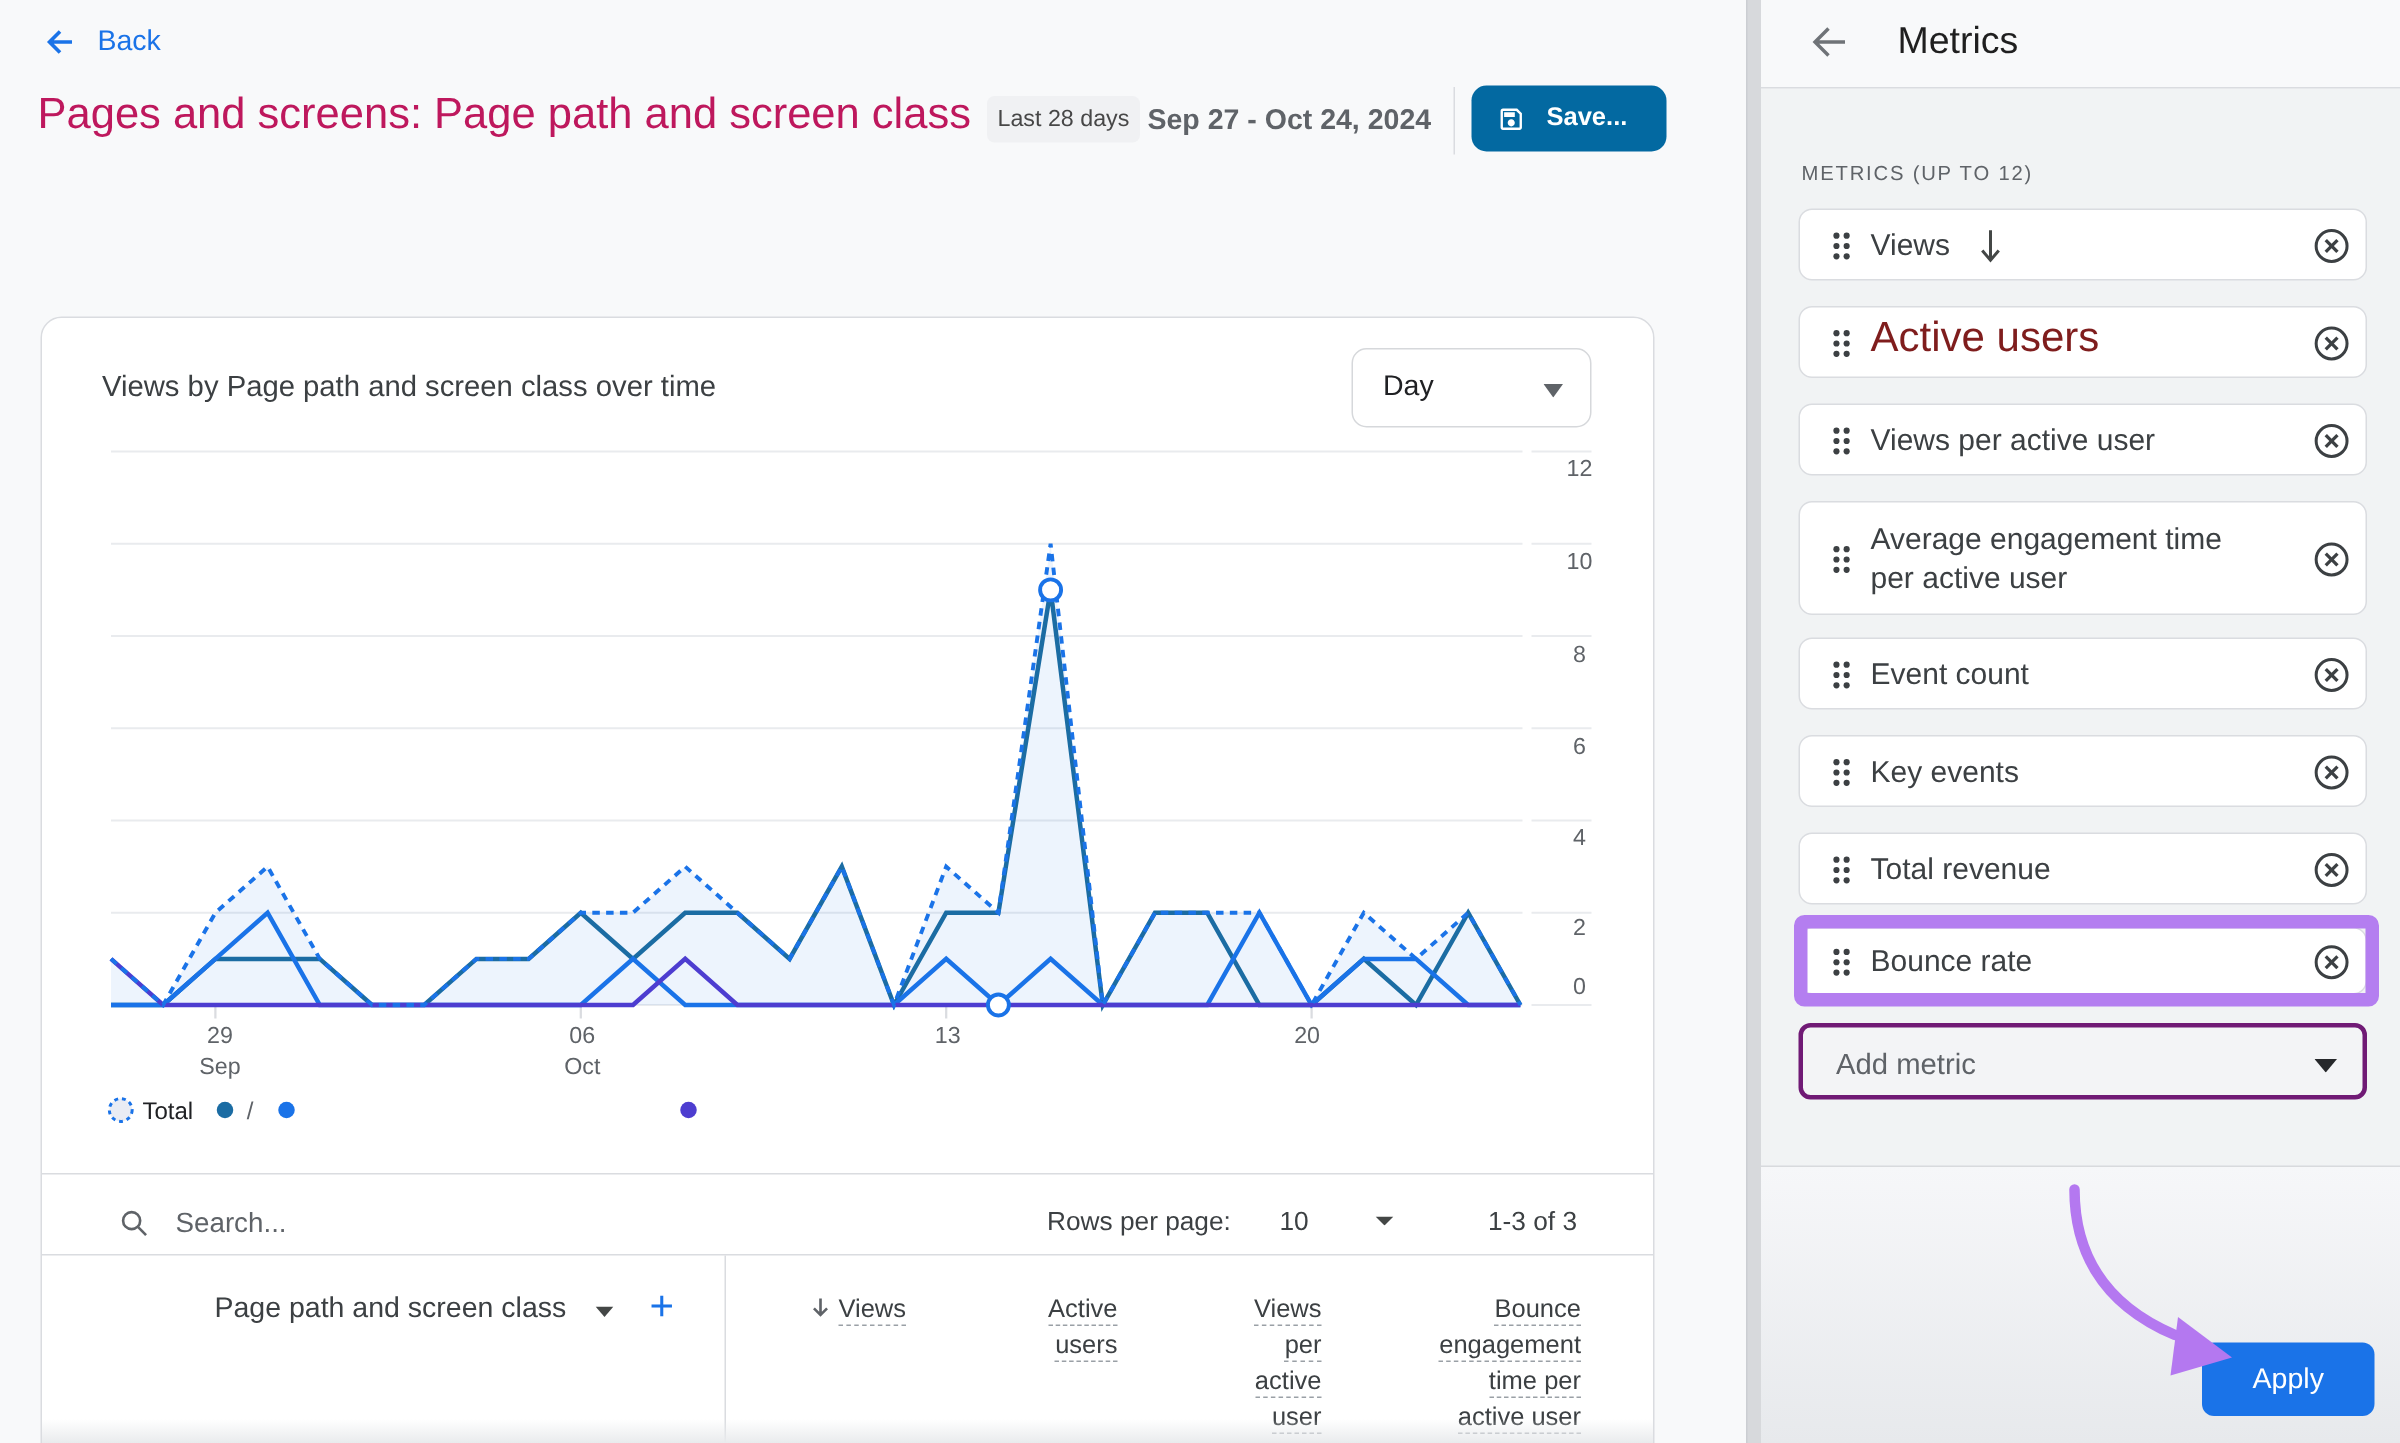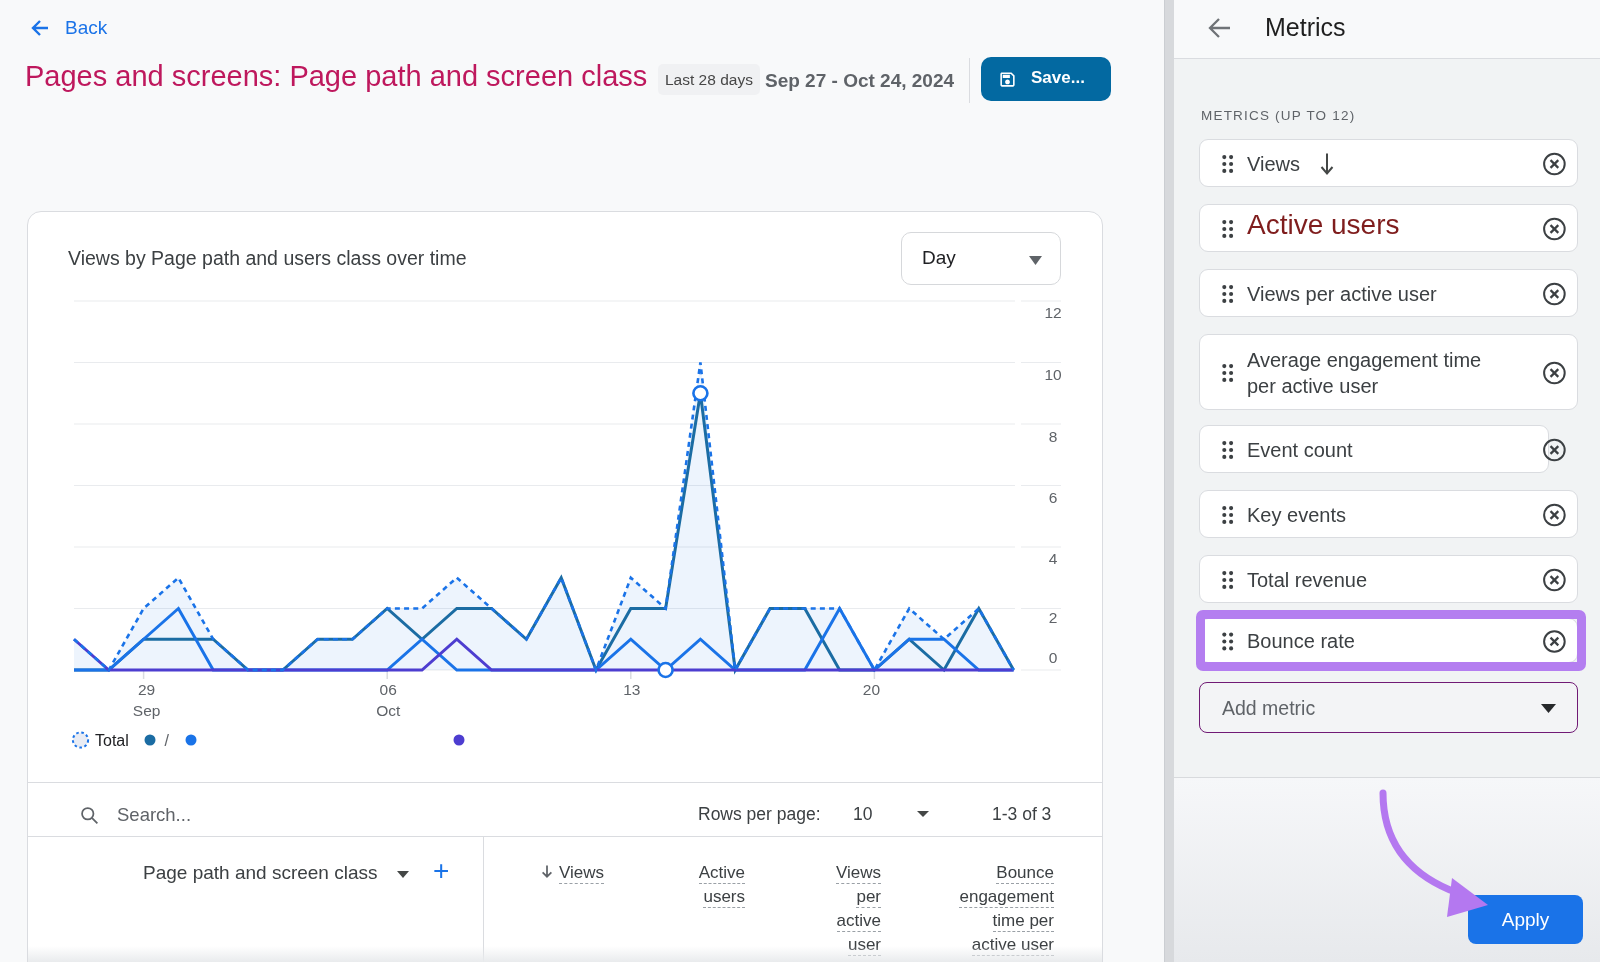--- a/index.html
+++ b/index.html
@@ -19,21 +19,21 @@
 <div class="abs" style="left:765px;top:70px;font-size:19px;font-weight:bold;color:#5f6368;">Sep 27 - Oct 24, 2024</div>
 <div class="abs" style="left:969px;top:58px;width:1px;height:45px;background:#dadce0;"></div>
 <div class="abs" style="left:981px;top:57px;width:130px;height:44px;background:#0369a1;border-radius:10px;color:#fff;">
  <svg width="19" height="19" viewBox="0 0 24 24" style="position:absolute;left:17px;top:13px;">
       <path fill-rule="evenodd" d="M21 7v12c0 1.1-.9 2-2 2H5c-1.1 0-2-.9-2-2V5c0-1.1.9-2 2-2h12l4 4zm-2 .85L16.15 5H5v14h14V7.85zM12 18c1.66 0 3-1.34 3-3s-1.34-3-3-3-3 1.34-3 3 1.34 3 3 3zM6 10h9V6H6v4z" fill="#fff"></path>
     </svg>
  <span style="position:absolute;left:50px;top:11px;font-size:17px;font-weight:700;">Save...</span>
 </div>
 
 <div class="abs" style="left:27px;top:211px;width:1076px;height:800px;border:1px solid #dadce0;border-radius:14px;background:#fff;"></div>
-<div class="abs" style="left:68px;top:247px;font-size:19.5px;color:#3c4043;">Views by Page path and users class over time</div>
+<div class="abs" style="left:68px;top:247px;font-size:19.5px;color:#3c4043;">Views by Page path and screen class over time</div>
 <div class="abs" style="left:901px;top:232px;width:160px;height:53px;border:1px solid #d6d8db;border-radius:10px;">
   <span style="position:absolute;left:20px;top:14px;font-size:19px;color:#202124;">Day</span>
   <svg width="13" height="9" viewBox="0 0 13 9" style="position:absolute;left:127px;top:23px;">
       <path d="M0 0h13L6.5 9z" fill="#5f6368"></path>
     </svg>
 </div>
 <svg style="position:absolute;left:27px;top:280px" width="1076" height="490" viewBox="27 280 1076 490">
 <line x1="74" y1="670.00" x2="1015" y2="670.00" stroke="#e9ebee" stroke-width="1.2"></line>
     <line x1="1021" y1="670.00" x2="1061" y2="670.00" stroke="#e9ebee" stroke-width="1.2"></line>
     <line x1="74" y1="608.50" x2="1015" y2="608.50" stroke="#e9ebee" stroke-width="1.2"></line>
@@ -167,21 +167,21 @@
       <circle cx="24.3" cy="38.0" r="2.05" fill="#3c4043"></circle>
       <circle cx="31.1" cy="38.0" r="2.05" fill="#3c4043"></circle>
       <circle cx="24.3" cy="44.9" r="2.05" fill="#3c4043"></circle>
       <circle cx="31.1" cy="44.9" r="2.05" fill="#3c4043"></circle>
       <circle cx="354.4" cy="38.0" r="10.3" fill="none" stroke="#3c4043" stroke-width="2"></circle>
       <line x1="350.5" y1="34.1" x2="358.29999999999995" y2="41.9" stroke="#3c4043" stroke-width="2.2"></line>
       <line x1="358.29999999999995" y1="34.1" x2="350.5" y2="41.9" stroke="#3c4043" stroke-width="2.2"></line>
     </svg>
     <div style="position:absolute;left:47px;top:12.0px;font-size:20px;line-height:26px;color:#3c4043;">Average engagement time<br>per active user</div>
   </div>
-<div class="abs" style="left:1199px;top:425px;width:350px;height:48px;background:#fff;border:1px solid #dadce0;border-radius:9px;">
+<div class="abs" style="left:1199px;top:425px;width:379px;height:48px;background:#fff;border:1px solid #dadce0;border-radius:9px;">
     <svg width="379" height="48" viewBox="0 0 379 48" style="position:absolute;left:0;top:0">
       <circle cx="24.3" cy="17.1" r="2.05" fill="#3c4043"></circle>
       <circle cx="31.1" cy="17.1" r="2.05" fill="#3c4043"></circle>
       <circle cx="24.3" cy="24.0" r="2.05" fill="#3c4043"></circle>
       <circle cx="31.1" cy="24.0" r="2.05" fill="#3c4043"></circle>
       <circle cx="24.3" cy="30.9" r="2.05" fill="#3c4043"></circle>
       <circle cx="31.1" cy="30.9" r="2.05" fill="#3c4043"></circle>
       <circle cx="354.4" cy="24.0" r="10.3" fill="none" stroke="#3c4043" stroke-width="2"></circle>
       <line x1="350.5" y1="20.1" x2="358.29999999999995" y2="27.9" stroke="#3c4043" stroke-width="2.2"></line>
       <line x1="358.29999999999995" y1="20.1" x2="350.5" y2="27.9" stroke="#3c4043" stroke-width="2.2"></line>
@@ -226,21 +226,21 @@
       <circle cx="31.1" cy="29.4" r="2.05" fill="#3c4043"></circle>
       <circle cx="354.4" cy="22.5" r="10.3" fill="none" stroke="#3c4043" stroke-width="2"></circle>
       <line x1="350.5" y1="18.6" x2="358.29999999999995" y2="26.4" stroke="#3c4043" stroke-width="2.2"></line>
       <line x1="358.29999999999995" y1="18.6" x2="350.5" y2="26.4" stroke="#3c4043" stroke-width="2.2"></line>
     </svg>
     <div style="position:absolute;left:47px;top:11.0px;font-size:20px;line-height:23px;color:#3c4043;">Bounce rate</div>
   </div>
 
 <div class="abs" style="left:1196px;top:610px;width:390px;height:61px;border:9px solid #b47ef0;border-radius:7px;"></div>
 
-<div class="abs" style="left:1199px;top:682px;width:379px;height:51px;background:#f3f4f6;border:1px solid #701a75;border-radius:8px;">
+<div class="abs" style="left:1199px;top:682px;width:379px;height:51px;background:#f3f4f6;border:3px solid #701a75;border-radius:8px;">
  <span style="position:absolute;left:22px;top:14px;font-size:19.5px;color:#5f6368;">Add metric</span>
  <svg width="15" height="9" viewBox="0 0 15 9" style="position:absolute;left:341px;top:21px;">
       <path d="M0 0h15L7.5 9z" fill="#26282b"></path>
     </svg>
 </div>
 <div class="abs" style="left:1174px;top:777px;width:426px;height:1px;background:#d8dadd;"></div>
 <div class="abs" style="left:1174px;top:778px;width:426px;height:184px;background:linear-gradient(#f6f7f9,#e7e9ec);"></div>
 <div class="abs" style="left:1468px;top:895px;width:115px;height:49px;background:#1a73e8;border-radius:8px;color:#fff;text-align:center;line-height:49px;font-size:19px;font-weight:500;">Apply</div>
 <svg width="130" height="140" viewBox="0 0 130 140" style="position:absolute;left:1375px;top:785px;">
  <path d="M8,8 C8,45 23,83 75,105" fill="none" stroke="#b478f0" stroke-width="7" stroke-linecap="round"></path>

